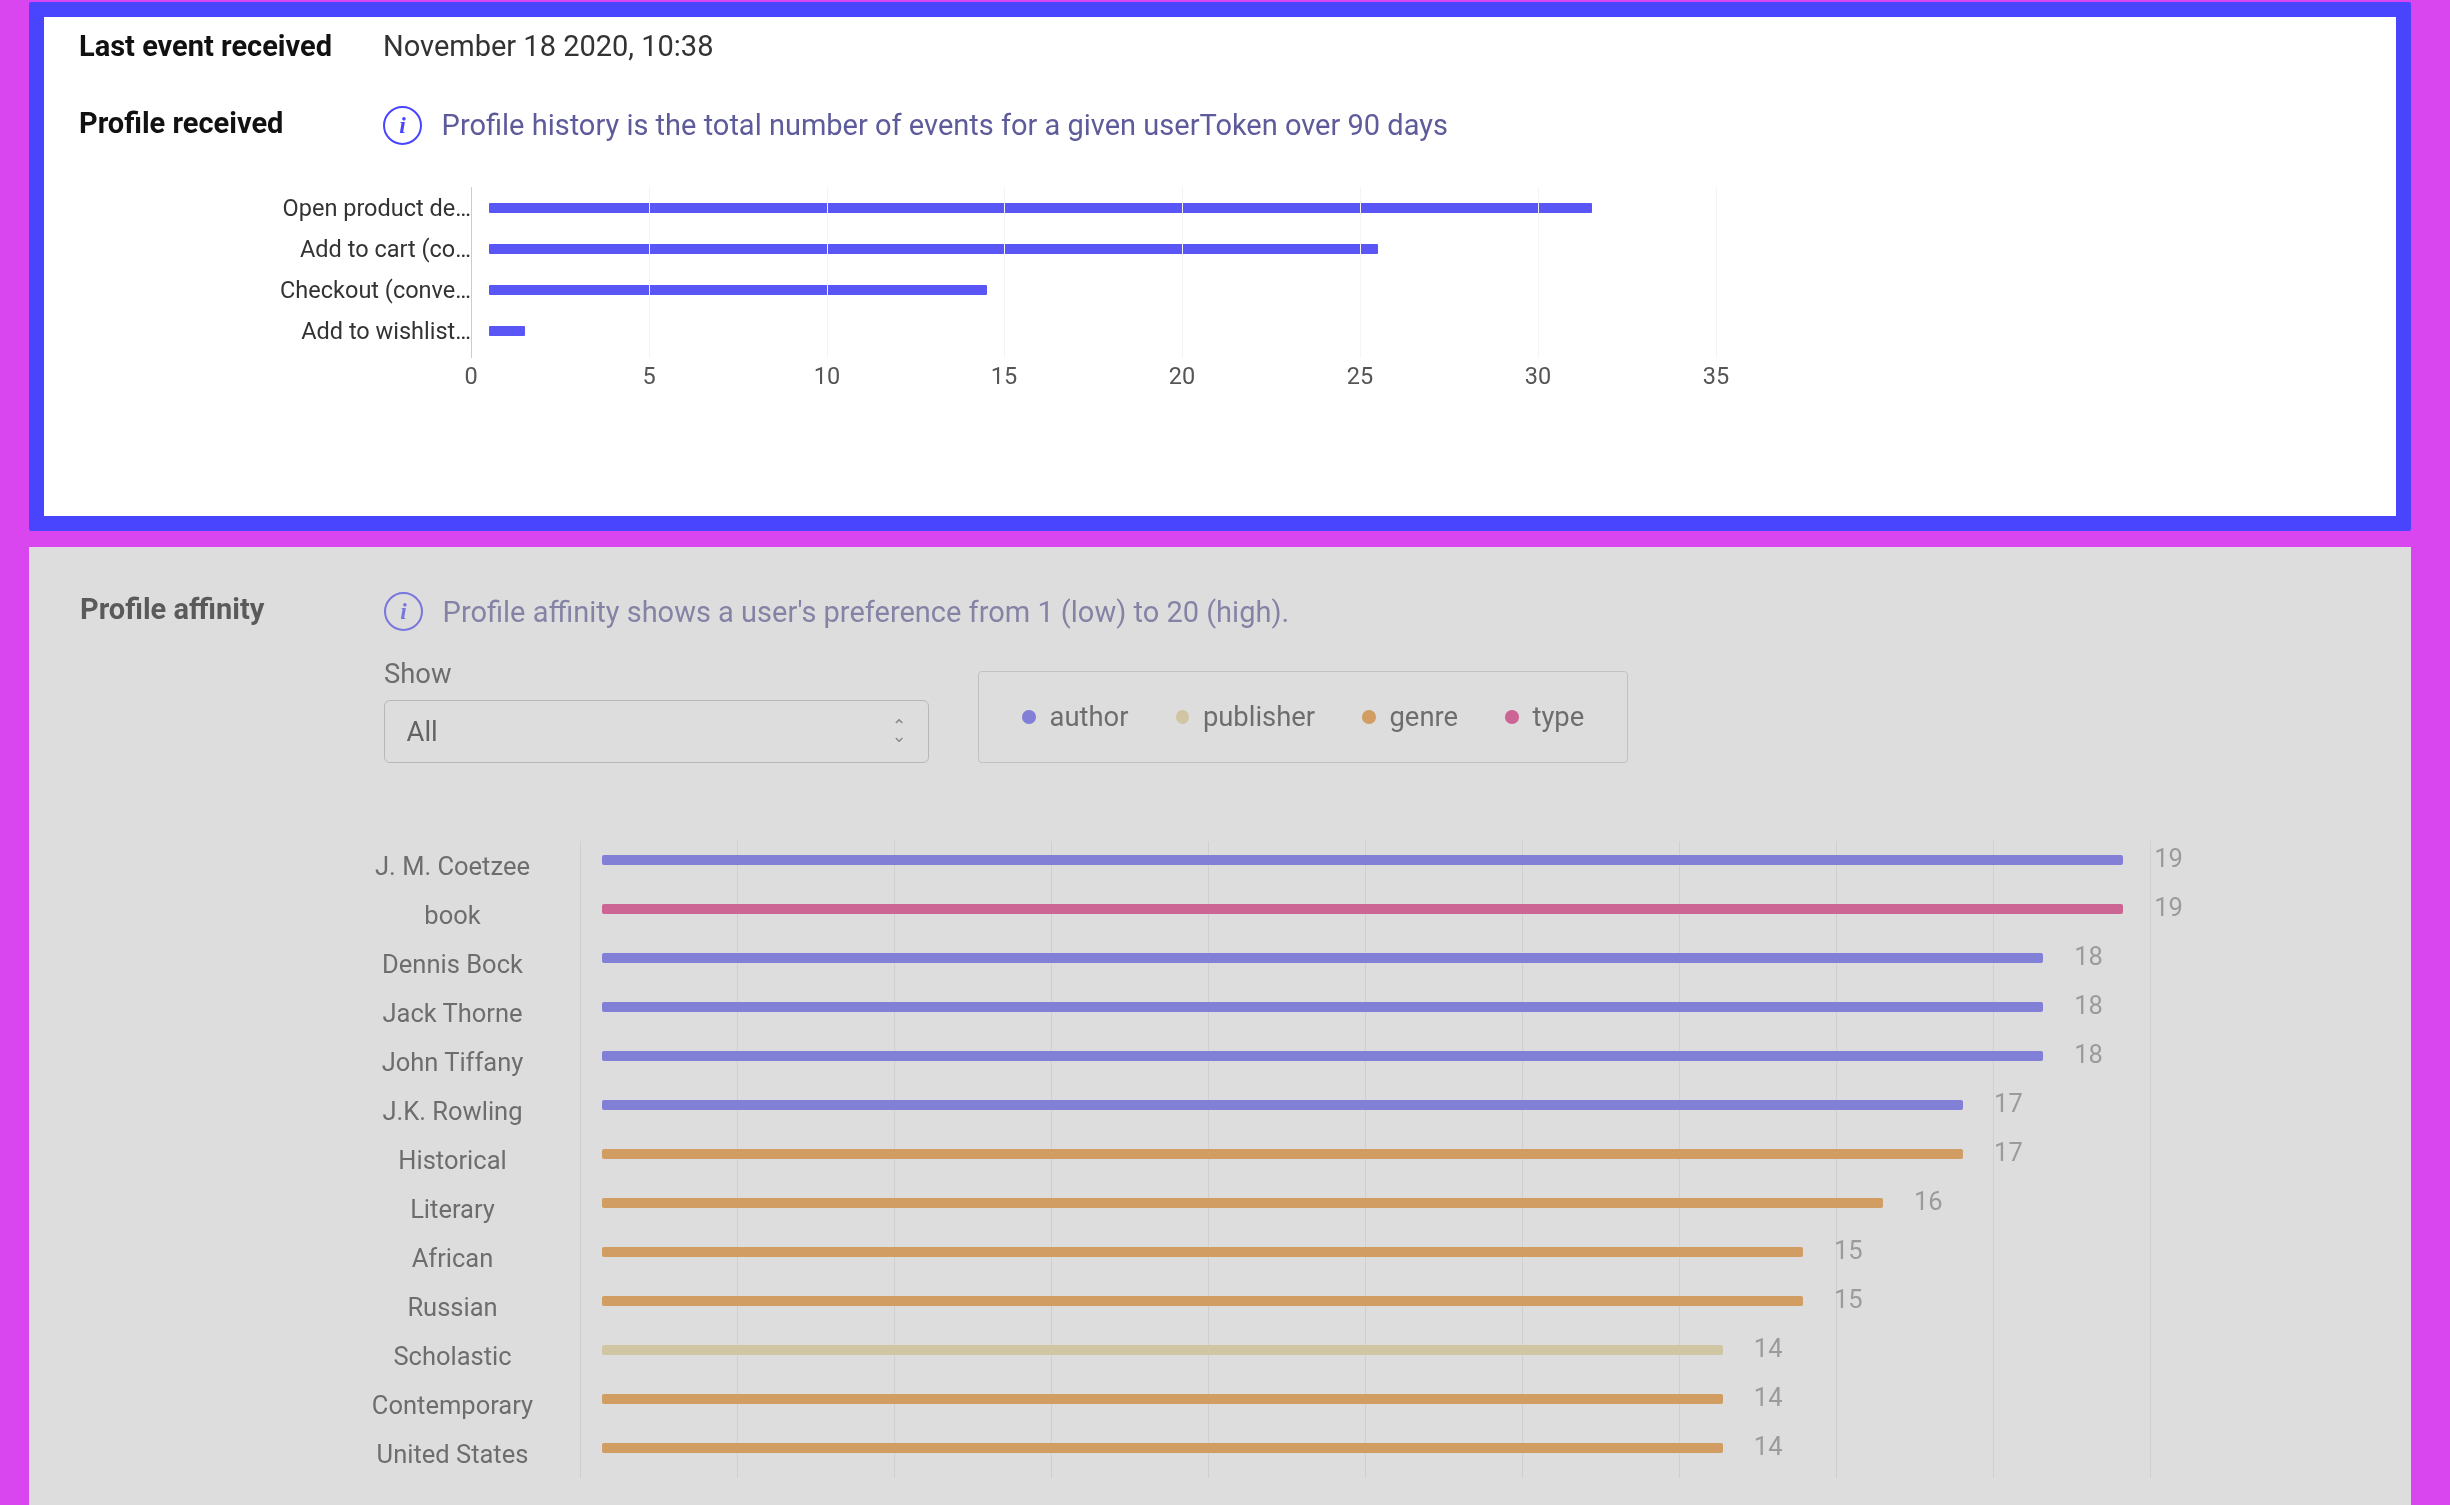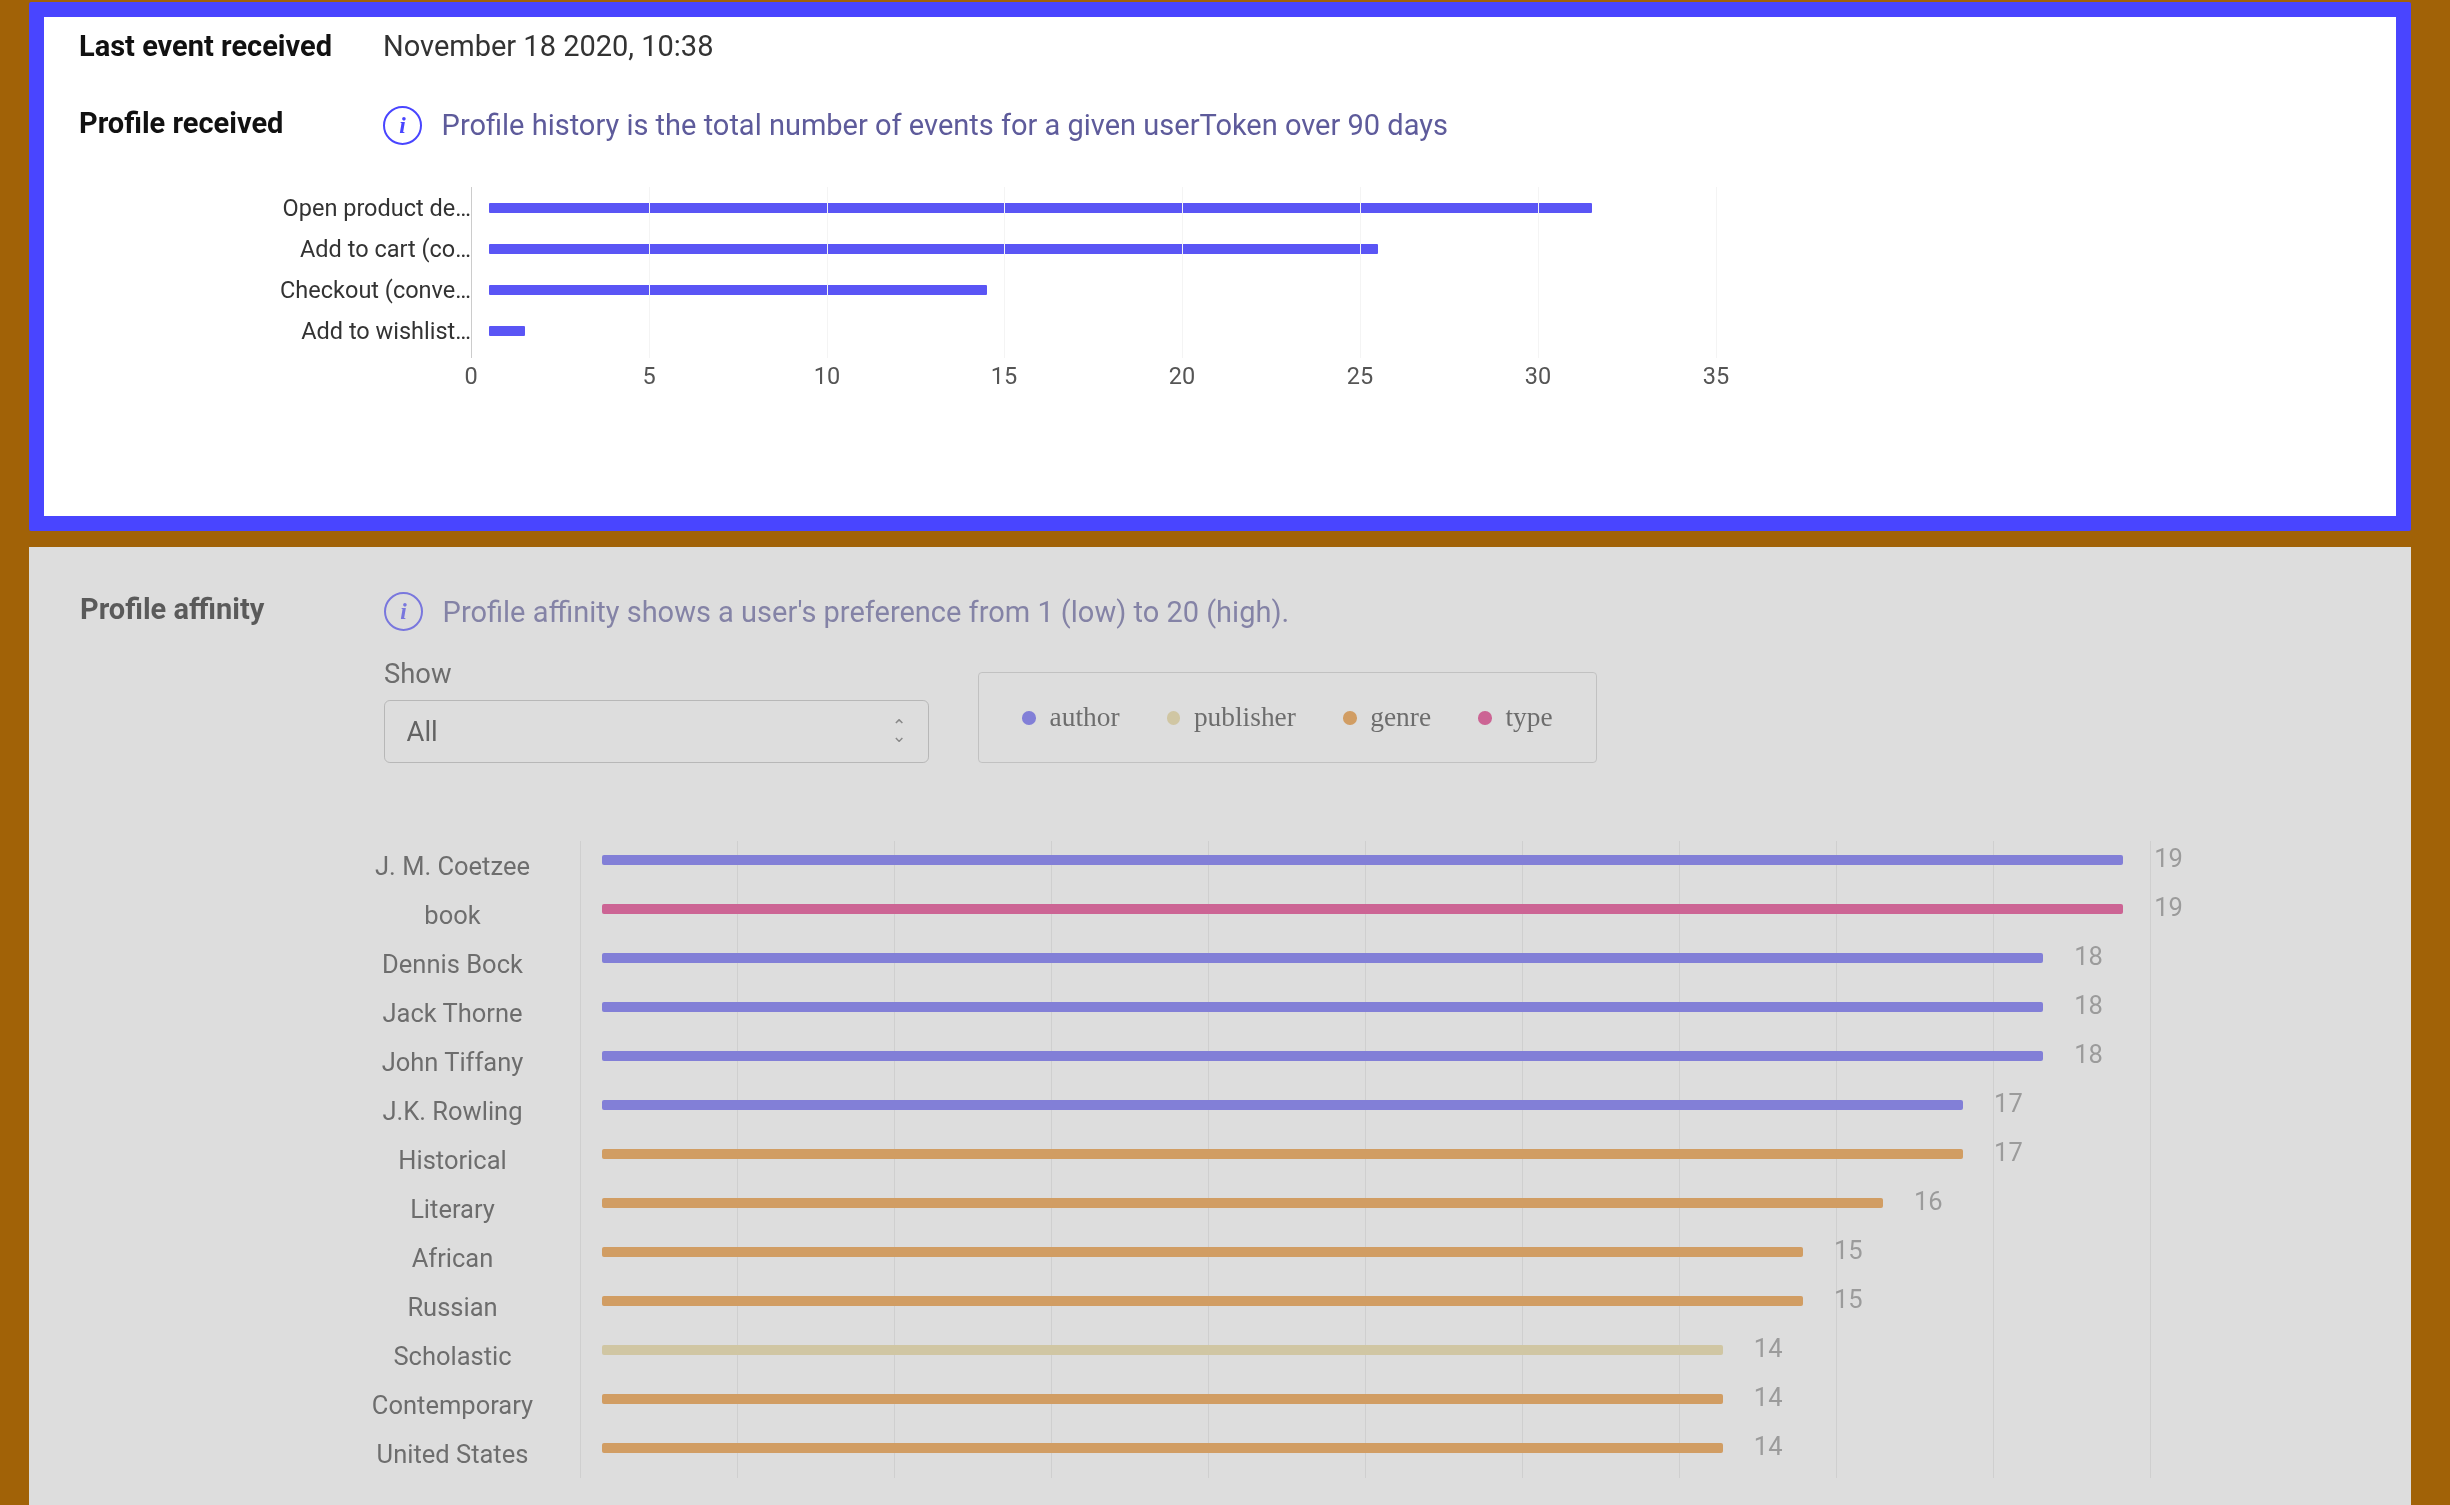--- a/index.html
+++ b/index.html
@@ -1,34 +1,34 @@
 <!DOCTYPE html>
 <html><head>
 <meta charset="utf-8">
 <style>
   html,body{margin:0;padding:0;font-family:-apple-system,BlinkMacSystemFont,"Segoe UI",Roboto,Helvetica,Arial,sans-serif;color:#1a1a1a;background:#f5f5f5;}
-  .frame{width:2450px;height:1506px;background:#a16207;position:relative;overflow:hidden;}
+  .frame{width:2450px;height:1506px;background:#d946ef;position:relative;overflow:hidden;}
   .highlight-box{position:absolute;left:29px;top:2px;right:39px;height:529px;border:15.7px solid #4945ff;background:#fff;border-radius:2px;box-sizing:border-box;}
   .card-inner{padding:11.8px 35px 0 35px;}
   .row{display:flex;align-items:flex-start;margin-bottom:43px;}
   .row-label{width:304px;font-weight:700;font-size:29px;color:#111;flex-shrink:0;}
   .row-value{font-size:29px;color:#333;}
   .info-line{display:flex;align-items:center;gap:19.6px;}
   .info-icon{width:35px;height:35px;flex:0 0 35px;border:2.9px solid #4945ff;border-radius:50%;display:flex;align-items:center;justify-content:center;color:#4945ff;font-family:Georgia,serif;font-style:italic;font-weight:700;font-size:23.5px;}
   .info-text{color:#5e5b9b;font-size:29px;}
   
   .lower{position:absolute;left:29px;top:547px;right:39px;bottom:0;background:#fff;opacity:1;}
   .grey-overlay{position:absolute;left:29px;top:547px;right:39px;bottom:0;background:rgba(180,180,180,0.45);pointer-events:none;}
   .lower-inner{padding:45px 51px 0 51px;}
   .filter-row{display:flex;align-items:flex-end;gap:49px;margin-top:27.4px;}
   .show-block{display:flex;flex-direction:column;gap:9.8px;}
   .show-label{font-size:27.4px;color:#333;}
   .select{width:500px;height:61px;border:1px solid #bbb;border-radius:5.9px;display:flex;align-items:center;justify-content:space-between;padding:0 21.6px;font-size:27.4px;color:#222;background:#fff;}
   .stepper{display:flex;flex-direction:column;line-height:9.8px;color:#666;font-size:17.6px;}
-  .legend-box{border:1px solid #ccc;border-radius:3.9px;padding:29px 43px;display:flex;gap:47px;align-items:center;font-family:Liberation Serif, serif;}
+  .legend-box{border:1px solid #ccc;border-radius:3.9px;padding:29px 43px;display:flex;gap:47px;align-items:center;}
   .legend-item{display:flex;align-items:center;gap:13.7px;font-size:27.4px;color:#333;}
   .legend-dot{width:13.7px;height:13.7px;border-radius:50%;}
   .axis{position:absolute;left:196px;right:17.6px;top:0;bottom:0;pointer-events:none;}  
   .hist-chart{position:relative;margin-left:176px;margin-right:98px;padding-bottom:43px;margin-top:9.8px;}
   .hist-row{display:flex;align-items:center;height:41px;}
   .hist-bar{height:9.8px;background:#5a55f5;border-radius:1px;}
   
   .aff-chart{margin-top:78px;margin-left:245px;margin-right:157px;position:relative;}
   .aff-row{display:flex;align-items:center;height:49px;}
   .aff-cat{width:255px;text-align:center;padding-right:21.6px;font-size:25.5px;color:#333;flex-shrink:0;}

